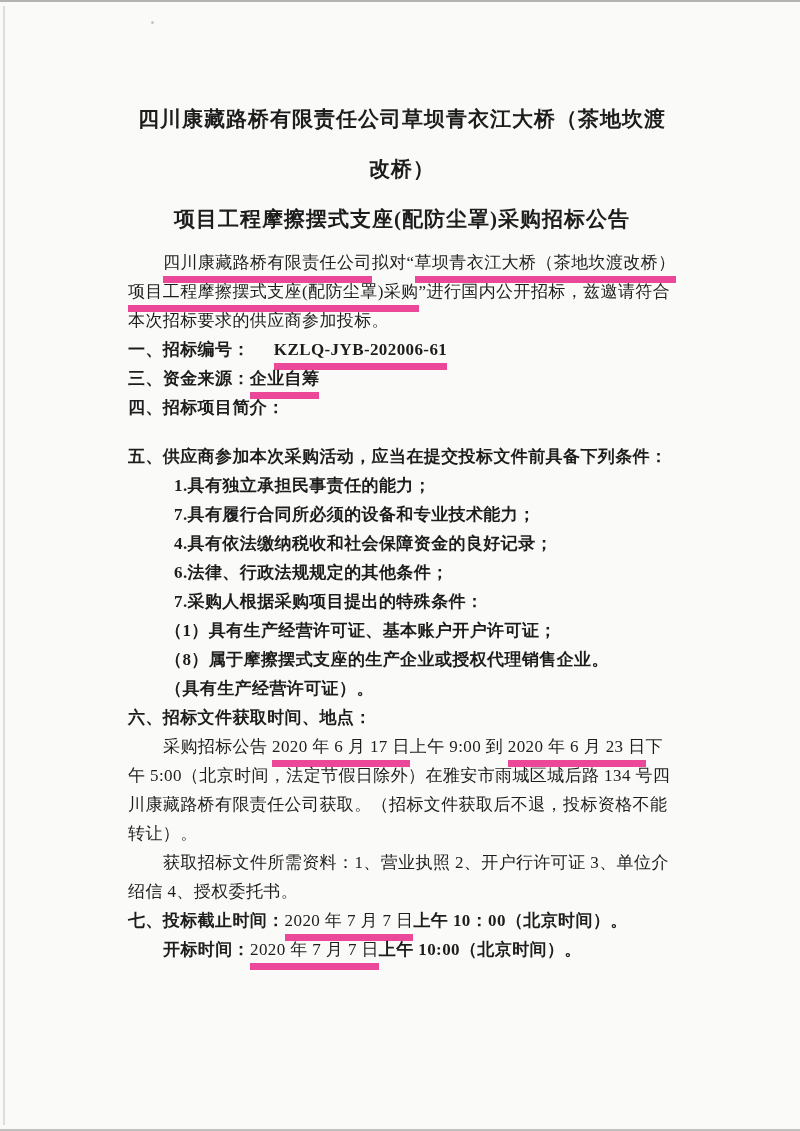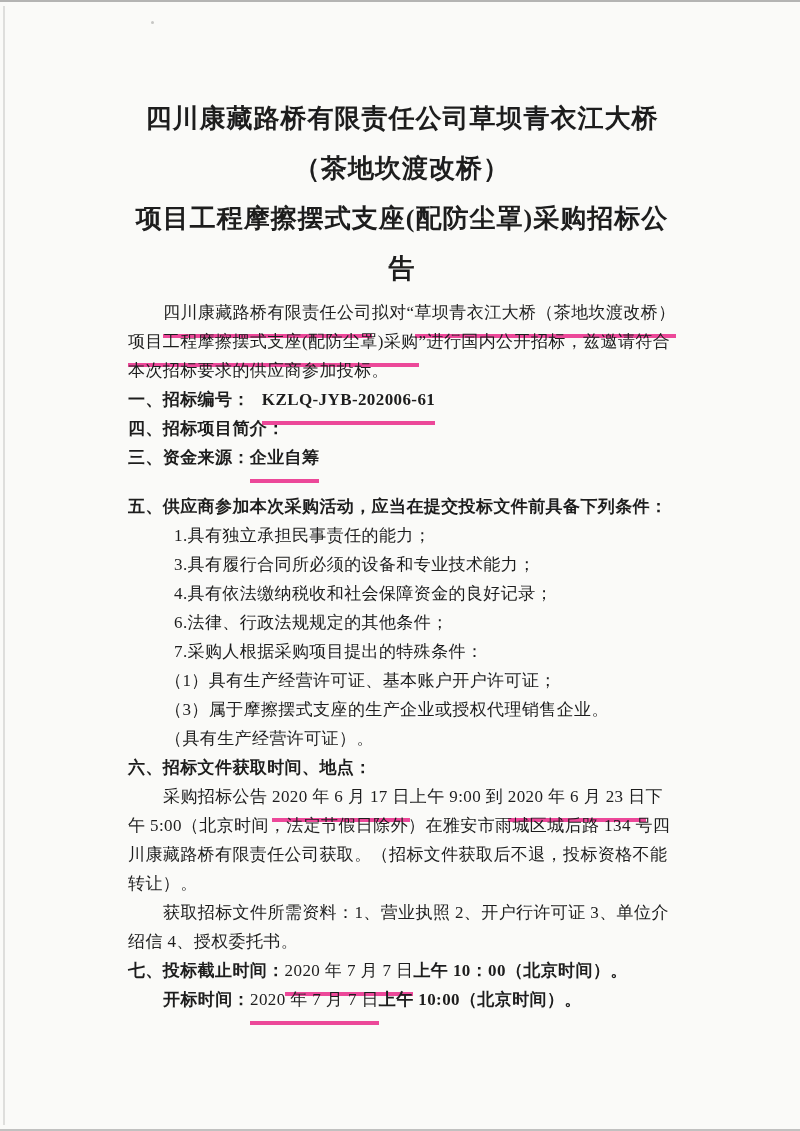--- a/index.html
+++ b/index.html
@@ -13,30 +13,30 @@
     box-sizing:border-box;
   }
   
   .edge-top{position:absolute;top:0;left:0;right:0;height:2px;background:#9c9c9c;opacity:.75;}
   .edge-bottom{position:absolute;bottom:0;left:0;right:0;height:2px;background:#a8a8a8;opacity:.7;}
   .edge-left{position:absolute;top:6px;bottom:6px;left:3px;width:2px;background:#dededc;}
   .speck{position:absolute;left:151px;top:21px;width:3px;height:3px;background:#c6c6c4;border-radius:50%;}
 
   .content{padding:94px 124px 0 128px;}
 
-  .title{font-size:26px;font-weight:bold;text-align:center;line-height:50px;margin:0 0 4px 0;letter-spacing:1px;}
+  .title{font-size:21px;font-weight:bold;text-align:center;line-height:50px;margin:0 0 4px 0;letter-spacing:1px;}
   .title .tl{display:block;}
 
   p{margin:0;font-size:17px;line-height:29px;letter-spacing:0.4px;}
   .indent{text-indent:35px;}
-  .sub{padding-left:46px;}
-  .sub2{padding-left:37px;}
+  .sub{padding-left:46px;font-weight:bold;}
+  .sub2{padding-left:37px;font-weight:bold;}
   .b{font-weight:bold;}
-  .u{border-bottom:4px solid #ec4899;padding-bottom:12px;}
-  .gap{margin-left:12px;}
+  .u{border-bottom:7px solid #ec4899;padding-bottom:4px;}
+  .gap{margin-left:24px;}
   .mt6{margin-top:20px;}
 </style>
 </head>
 <body>
 
 <div class="page">
   <div class="edge-top"></div>
   <div class="edge-left"></div>
   <div class="edge-bottom"></div>
   <div class="speck"></div>
@@ -46,34 +46,34 @@
     <h1 class="title">
       <span class="tl">四川康藏路桥有限责任公司草坝青衣江大桥（茶地坎渡改桥）</span>
       <span class="tl">项目工程摩擦摆式支座(配防尘罩)采购招标公告</span>
     </h1>
 
     <p class="indent"><span class="u">四川康藏路桥有限责任公司</span><span>拟对“</span><span class="u">草坝青衣江大桥（茶地坎渡改桥）项目工程摩擦摆式支座(配防尘罩)采购</span><span>”进行国内公开招标，兹邀请符合本次招标要求的供应商参加投标。</span></p>
 
     <p class="b"><span>一、招标编号：</span><span class="u gap">KZLQ-JYB-202006-61</span></p>
 
 
+    <p class="b"><span>三、资金来源：</span><span class="u">企业自筹</span></p>
+
     <p class="b">四、招标项目简介：</p>
-
-    <p class="b"><span>三、资金来源：</span><span class="u">企业自筹</span></p>
 
 
     <p class="b mt6">五、供应商参加本次采购活动，应当在提交投标文件前具备下列条件：</p>
 
     <p class="sub">1.具有独立承担民事责任的能力；</p>
-    <p class="sub">3.具有履行合同所必须的设备和专业技术能力；</p>
+    <p class="sub">7.具有履行合同所必须的设备和专业技术能力；</p>
     <p class="sub">4.具有依法缴纳税收和社会保障资金的良好记录；</p>
     <p class="sub">6.法律、行政法规规定的其他条件；</p>
     <p class="sub">7.采购人根据采购项目提出的特殊条件：</p>
     <p class="sub2">（1）具有生产经营许可证、基本账户开户许可证；</p>
-    <p class="sub2">（3）属于摩擦摆式支座的生产企业或授权代理销售企业。</p>
+    <p class="sub2">（8）属于摩擦摆式支座的生产企业或授权代理销售企业。</p>
     <p class="sub2">（具有生产经营许可证）。</p>
 
     <p class="b">六、招标文件获取时间、地点：</p>
 
     <p class="indent"><span>采购招标公告 </span><span class="u">2020 年 6 月 17 日</span><span>上午 9:00 到 </span><span class="u">2020 年 6 月 23 日</span><span>下午 5:00（北京时间，法定节假日除外）在雅安市雨城区城后路 134 号四川康藏路桥有限责任公司获取。（招标文件获取后不退，投标资格不能转让）。</span></p>
 
     <p class="indent">获取招标文件所需资料：1、营业执照 2、开户行许可证 3、单位介绍信 4、授权委托书。</p>
 
     <p><span class="b">七、投标截止时间：</span><span class="u">2020 年 7 月 7 日</span><span class="b">上午 10：00（北京时间）。</span></p>
 

